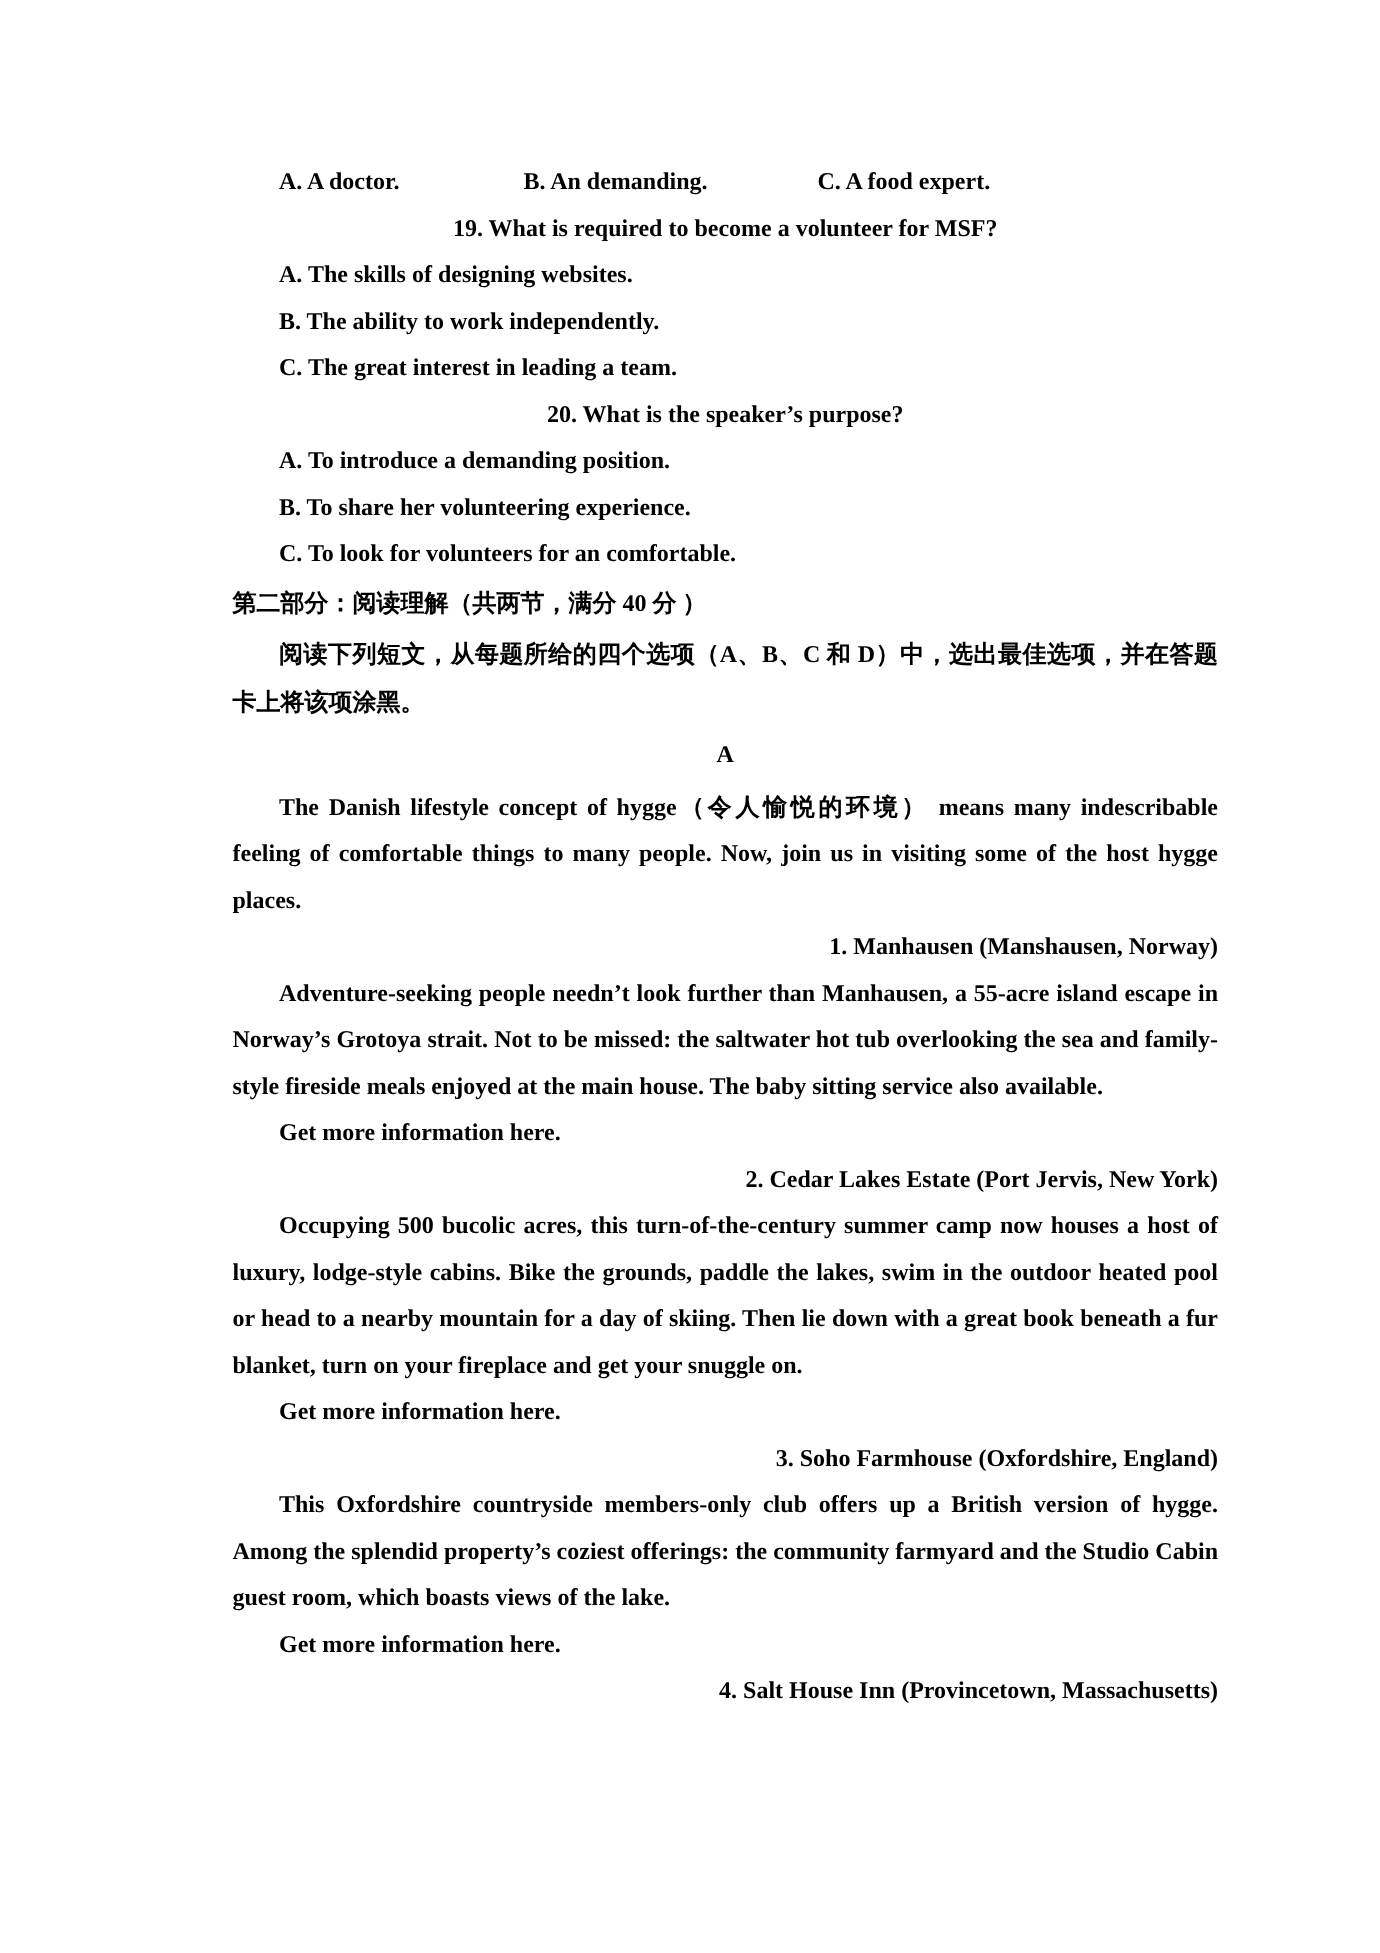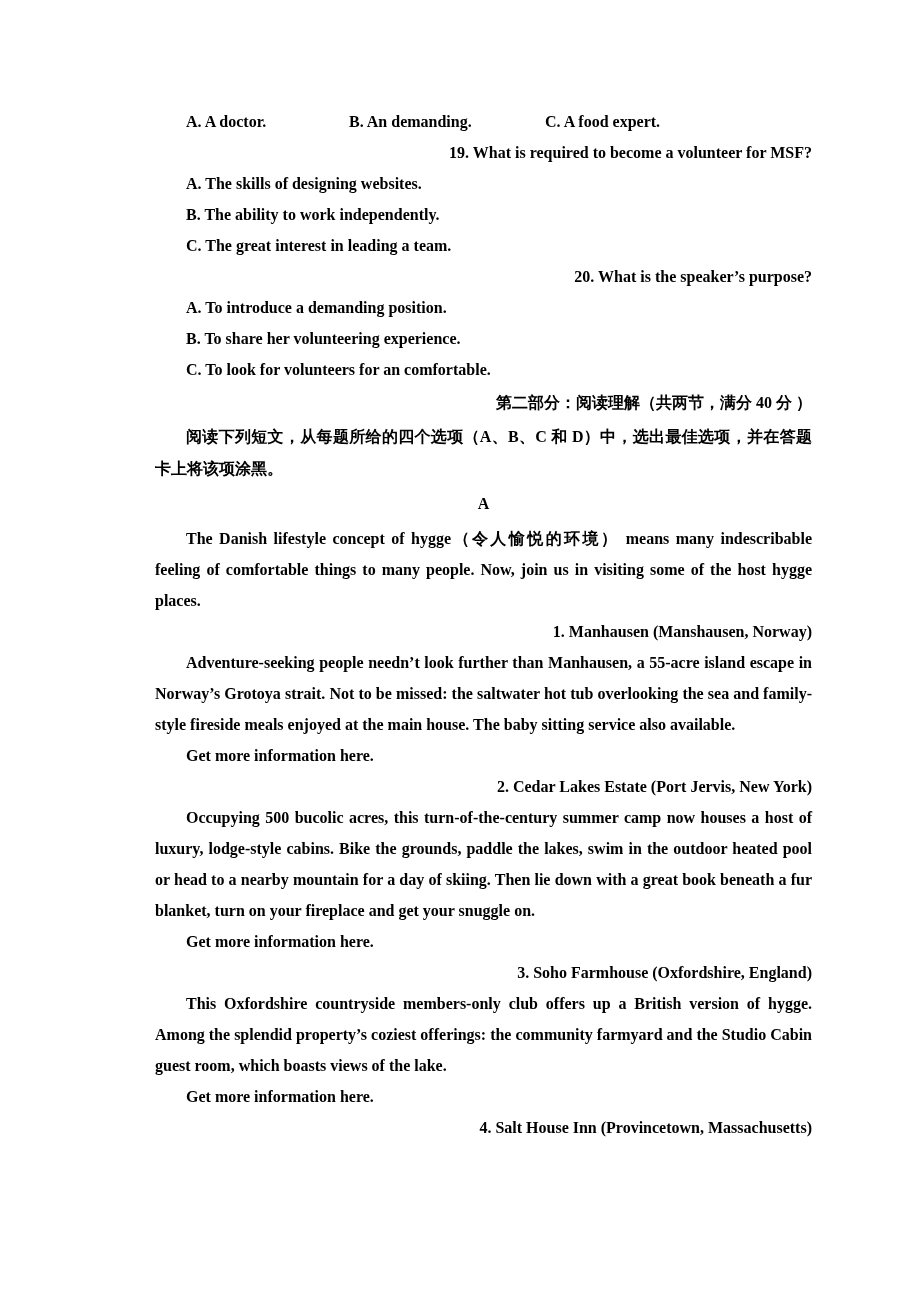--- a/index.html
+++ b/index.html
@@ -24,23 +24,23 @@
     line-height: 31px;
     margin-left: 16px;
   }
   .options-row {
     display: flex;
     padding-left: 31px;
     white-space: nowrap;
   }
   .options-row .col-a { width: 163px; }
   .options-row .col-b { width: 196px; }
-  .question-line { text-align: right; }
+  .question-line { text-align: center; }
   .option-line { padding-left: 31px; }
-  .header-cn { line-height: 36px; text-align: right; }
+  .header-cn { line-height: 36px; text-align: left; }
   .instructions {
     text-align: justify;
     text-indent: 31px;
     line-height: 32px;
     font-family: Liberation Serif, serif;
   }
   .passage-label {
     text-align: center;
     line-height: 38px;
   }

